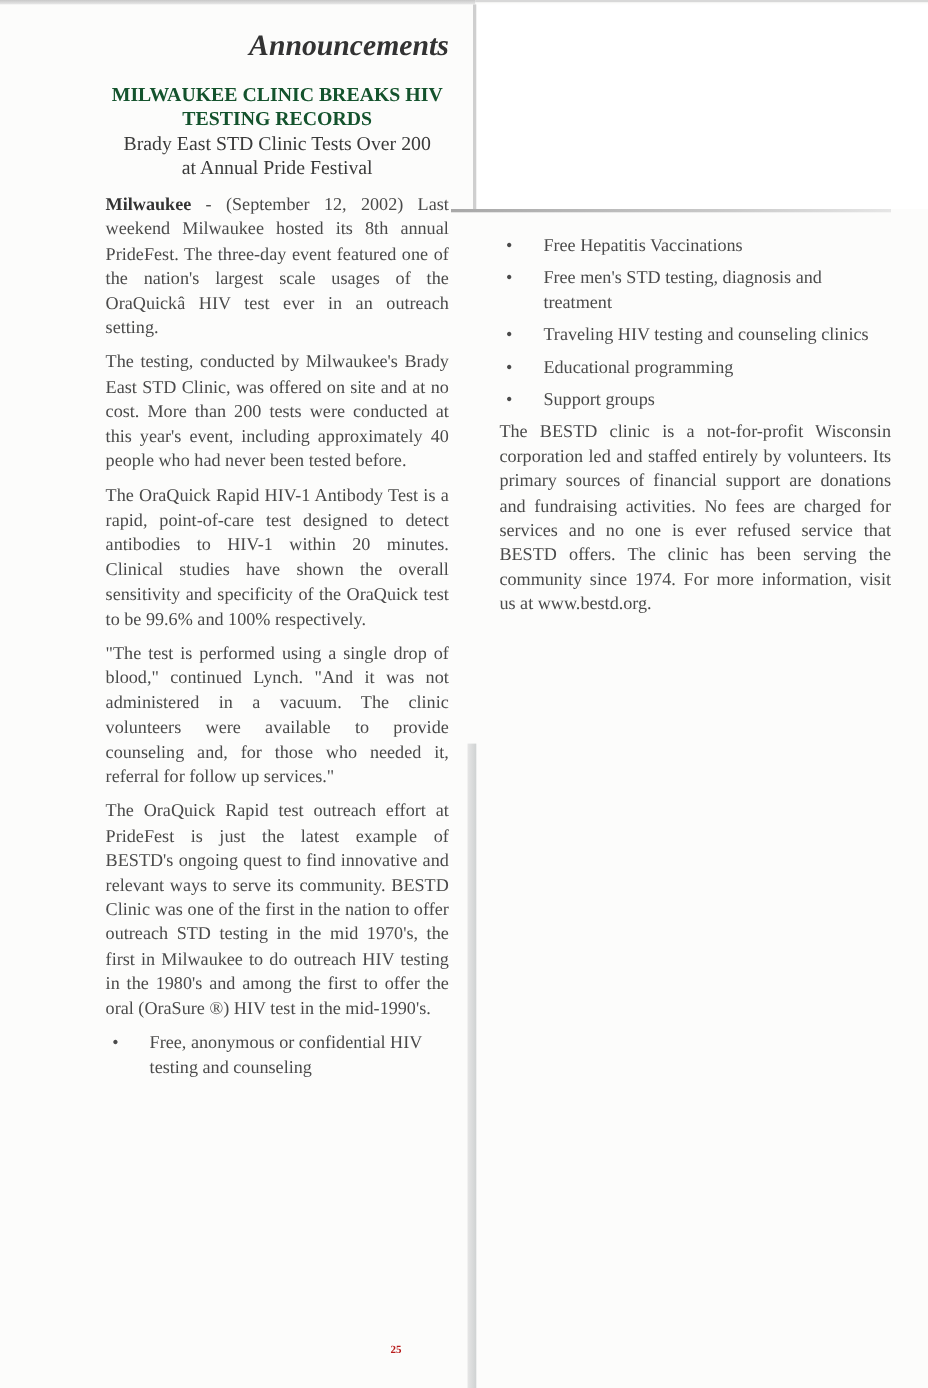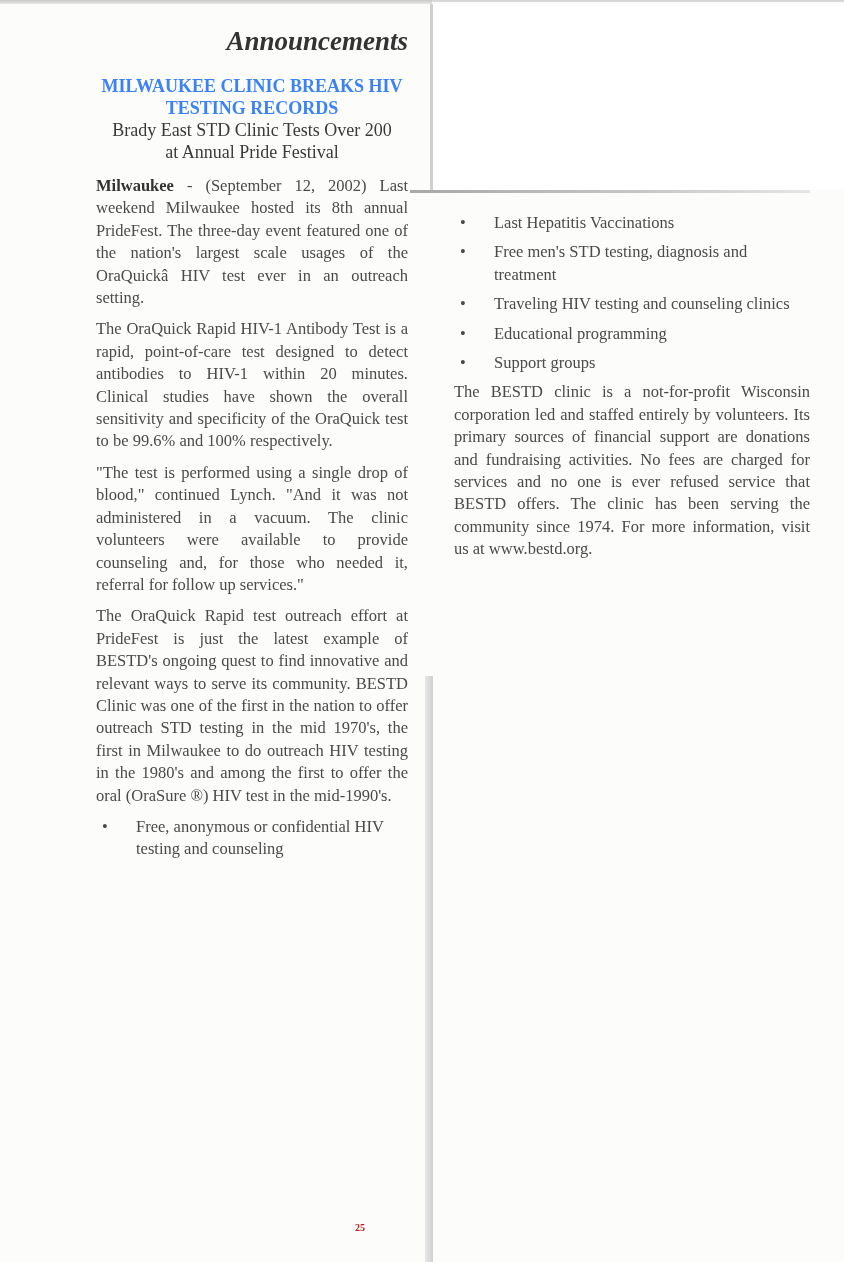--- a/index.html
+++ b/index.html
@@ -15,21 +15,21 @@
   }
   .topline2 { position:absolute; left:432px; top:0; width:412px; height:2px; background:#d8d8d8; }
   .left-col {
     position:absolute; left:96px; top:20px; width:312px;
   }
   .title {
     font-style:italic; font-weight:bold; font-size:27px; text-align:right;
     margin:6px 0 18px 0; color:#333;
   }
   .headline {
-    font-weight:bold; font-size:18px; text-align:center; line-height:22px; color:#3b82f6;
+    font-weight:bold; font-size:18px; text-align:center; line-height:22px; color:#14532d;
   }
   .subhead {
     font-weight:normal; font-size:18px; text-align:center; line-height:22px; margin-bottom:12px; color:#3a3a3a;
   }
   p {
     margin:0 0 9px 0; font-size:16.5px; line-height:22.4px; text-align:justify; color:#4a4a4a;
   }
   .dateline { font-weight:bold; color:#333; }
   ul { list-style:none; margin:0; padding:0; }
   li {
@@ -68,34 +68,35 @@
 <div class="left-col">
   <div class="title">Announcements</div>
   <div class="headline">MILWAUKEE CLINIC BREAKS HIV</div>
   <div class="headline">TESTING RECORDS</div>
   <div class="subhead">
     <div>Brady East STD Clinic Tests Over 200</div>
     <div>at Annual Pride Festival</div>
   </div>
 
   <p><span class="dateline">Milwaukee</span><span> - (September 12, 2002) Last weekend Milwaukee hosted its 8th annual PrideFest. The three-day event featured one of the nation's largest scale usages of the OraQuickâ HIV test ever in an outreach setting.</span></p>
+  <p>The testing, conducted by Milwaukee's Brady East STD Clinic, was offered on site and at no cost. More than 200 tests were conducted at this year's event, including approximately 40 people who had never been tested before.</p>
   <p>The OraQuick Rapid HIV-1 Antibody Test is a rapid, point-of-care test designed to detect antibodies to HIV-1 within 20 minutes. Clinical studies have shown the overall sensitivity and specificity of the OraQuick test to be 99.6% and 100% respectively.</p>
   <p>"The test is performed using a single drop of blood," continued Lynch. "And it was not administered in a vacuum. The clinic volunteers were available to provide counseling and, for those who needed it, referral for follow up services."</p>
   <p>The OraQuick Rapid test outreach effort at PrideFest is just the latest example of BESTD's ongoing quest to find innovative and relevant ways to serve its community. BESTD Clinic was one of the first in the nation to offer outreach STD testing in the mid 1970's, the first in Milwaukee to do outreach HIV testing in the 1980's and among the first to offer the oral (OraSure ®) HIV test in the mid-1990's.</p>
   <ul>
     <li><span class="bullet">•</span><span>Free, anonymous or confidential HIV testing and counseling</span></li>
   </ul>
 </div>
 
 <div class="page-number">25</div>
 
 <div class="gutter"></div>
 
 <div class="right-col">
   <ul>
-    <li><span class="bullet">•</span><span>Last Hepatitis Vaccinations</span></li>
+    <li><span class="bullet">•</span><span>Free Hepatitis Vaccinations</span></li>
     <li><span class="bullet">•</span><span>Free men's STD testing, diagnosis and treatment</span></li>
     <li><span class="bullet">•</span><span>Traveling HIV testing and counseling clinics</span></li>
     <li><span class="bullet">•</span><span>Educational programming</span></li>
     <li><span class="bullet">•</span><span>Support groups</span></li>
   </ul>
   <p style="margin-top:4px;">The BESTD clinic is a not-for-profit Wisconsin corporation led and staffed entirely by volunteers. Its primary sources of financial support are donations and fundraising activities. No fees are charged for services and no one is ever refused service that BESTD offers. The clinic has been serving the community since 1974. For more information, visit us at www.bestd.org.</p>
 </div>
 
 </body></html>

